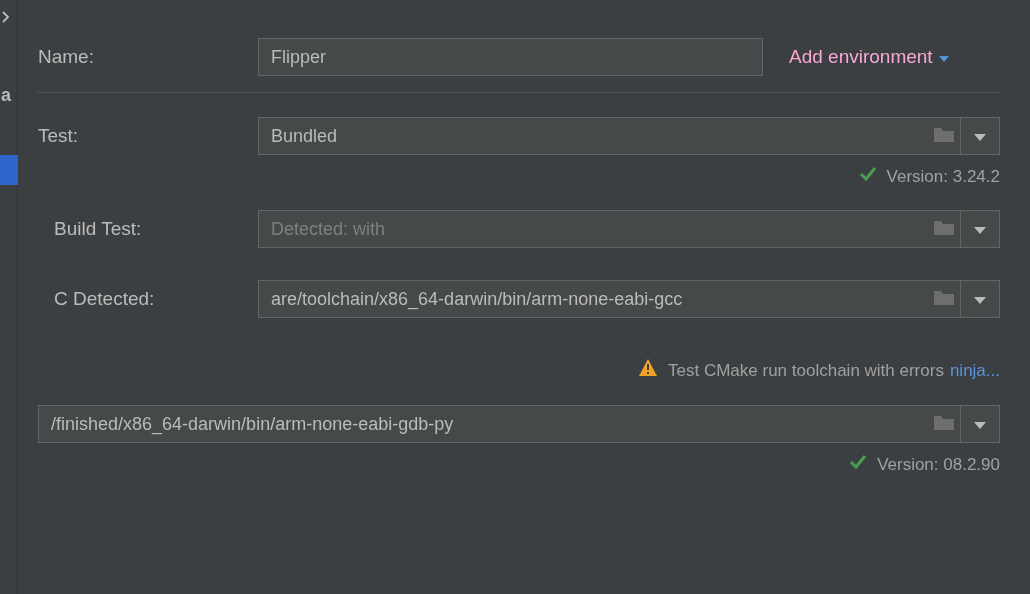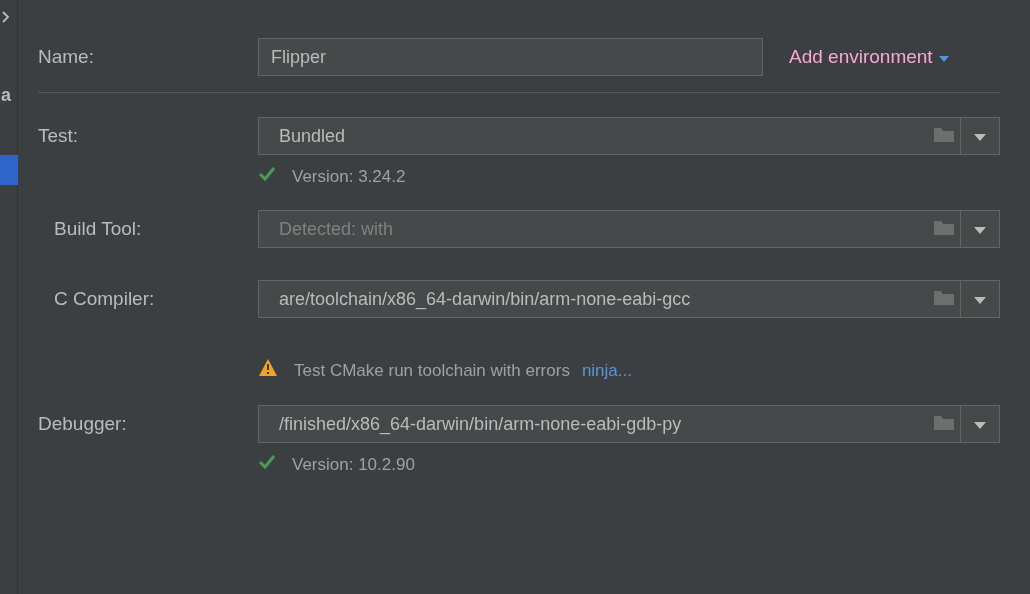--- a/index.html
+++ b/index.html
@@ -87,21 +87,21 @@
       flex: 1;
       height: 38px;
     }
     .combo-main {
       background: #45494a;
       border: 1px solid #646464;
       border-right: none;
       flex: 1;
       display: flex;
       align-items: center;
-      padding: 0 20px;
+      padding: 0 12px;
       color: #bbbbbb;
       font-size: 18px;
       overflow: hidden;
       white-space: nowrap;
     }
     .combo-main.placeholder { color: #808080; }
     .combo-folder {
       width: 32px;
       display: flex;
       align-items: center;
@@ -134,22 +134,23 @@
       background: #555555;
       margin: 16px 0 24px 0;
     }
     .statusline {
       display: flex;
       align-items: center;
       margin-left: 220px;
       margin-top: 8px;
       margin-bottom: 22px;
       font-size: 17px;
-      gap: 16px;
+      gap: 10px;
       color: #a0a0a0;
+      justify-content: flex-end;
     }
     .more-link {
       color: #5894d8;
       cursor: pointer;
     }
     .check-icon svg { width: 18px; height: 18px; }
     .warn-icon svg { width: 20px; height: 20px; }
     .folder-icon svg { width: 22px; height: 18px; }
     .chevron-down-icon svg { width: 12px; height: 8px; }
     .chevron-down-small svg { width: 10px; height: 7px; }
@@ -209,21 +210,21 @@
   <div class="statusline">
     <span class="check-icon">
       <svg viewBox="0 0 18 18">
           <path d="M2 9 L7 14 L16 3" stroke="#499c54" stroke-width="3" fill="none"></path>
         </svg>
     </span>
     <span>Version: 3.24.2</span>
   </div>
 
   <div class="row">
-    <div class="label indent">Build Tool:</div>
+    <div class="label indent">Build Test:</div>
     <div class="combo">
       <div class="combo-main placeholder">Detected: with</div>
       <div class="combo-folder">
         <span class="folder-icon">
           <svg viewBox="0 0 22 18">
               <path d="M1 3 L8 3 L10 6 L21 6 L21 17 L1 17 Z" fill="#6e6e6e"></path>
             </svg>
         </span>
       </div>
       <div class="combo-dd">
@@ -231,21 +232,21 @@
           <svg viewBox="0 0 12 8">
               <path d="M0 0 L6 7 L12 0 Z" fill="#bbbbbb"></path>
             </svg>
         </span>
       </div>
     </div>
   </div>
   <div style="height:22px"></div>
 
   <div class="row">
-    <div class="label indent">C Compiler:</div>
+    <div class="label indent">C Detected:</div>
     <div class="combo">
       <div class="combo-main">are/toolchain/x86_64-darwin/bin/arm-none-eabi-gcc</div>
       <div class="combo-folder">
         <span class="folder-icon">
           <svg viewBox="0 0 22 18">
               <path d="M1 3 L8 3 L10 6 L21 6 L21 17 L1 17 Z" fill="#6e6e6e"></path>
             </svg>
         </span>
       </div>
       <div class="combo-dd">
@@ -265,21 +266,20 @@
           <path d="M10 1 L19 18 L1 18 Z" fill="#f2a225"></path>
           <rect x="9" y="6" width="2" height="6" fill="#3c3f41"></rect>
           <rect x="9" y="14" width="2" height="2" fill="#3c3f41"></rect>
         </svg>
     </span>
     <span>Test CMake run toolchain with errors</span>
     <span class="more-link" style="margin-left:-4px">ninja...</span>
   </div>
 
   <div class="row">
-    <div class="label">Debugger:</div>
     <div class="combo">
       <div class="combo-main">/finished/x86_64-darwin/bin/arm-none-eabi-gdb-py</div>
       <div class="combo-folder">
         <span class="folder-icon">
           <svg viewBox="0 0 22 18">
               <path d="M1 3 L8 3 L10 6 L21 6 L21 17 L1 17 Z" fill="#6e6e6e"></path>
             </svg>
         </span>
       </div>
       <div class="combo-dd">
@@ -290,16 +290,16 @@
         </span>
       </div>
     </div>
   </div>
   <div class="statusline">
     <span class="check-icon">
       <svg viewBox="0 0 18 18">
           <path d="M2 9 L7 14 L16 3" stroke="#499c54" stroke-width="3" fill="none"></path>
         </svg>
     </span>
-    <span>Version: 10.2.90</span>
+    <span>Version: 08.2.90</span>
   </div>
 
 </div>
 
 </body></html>

